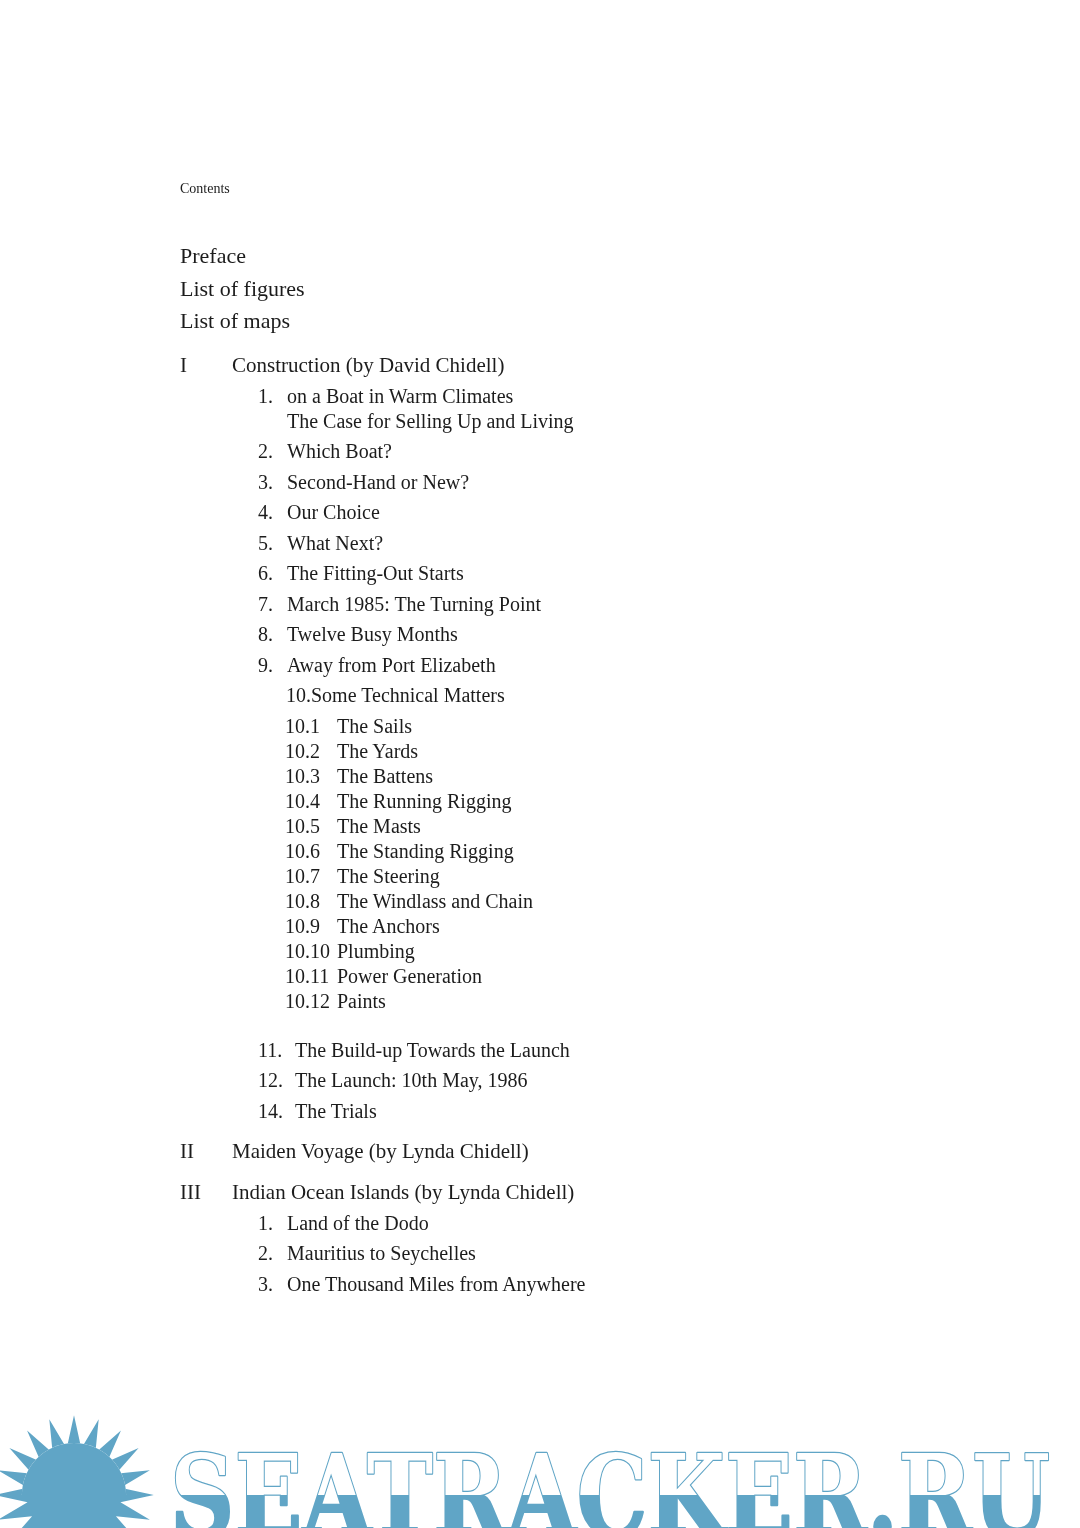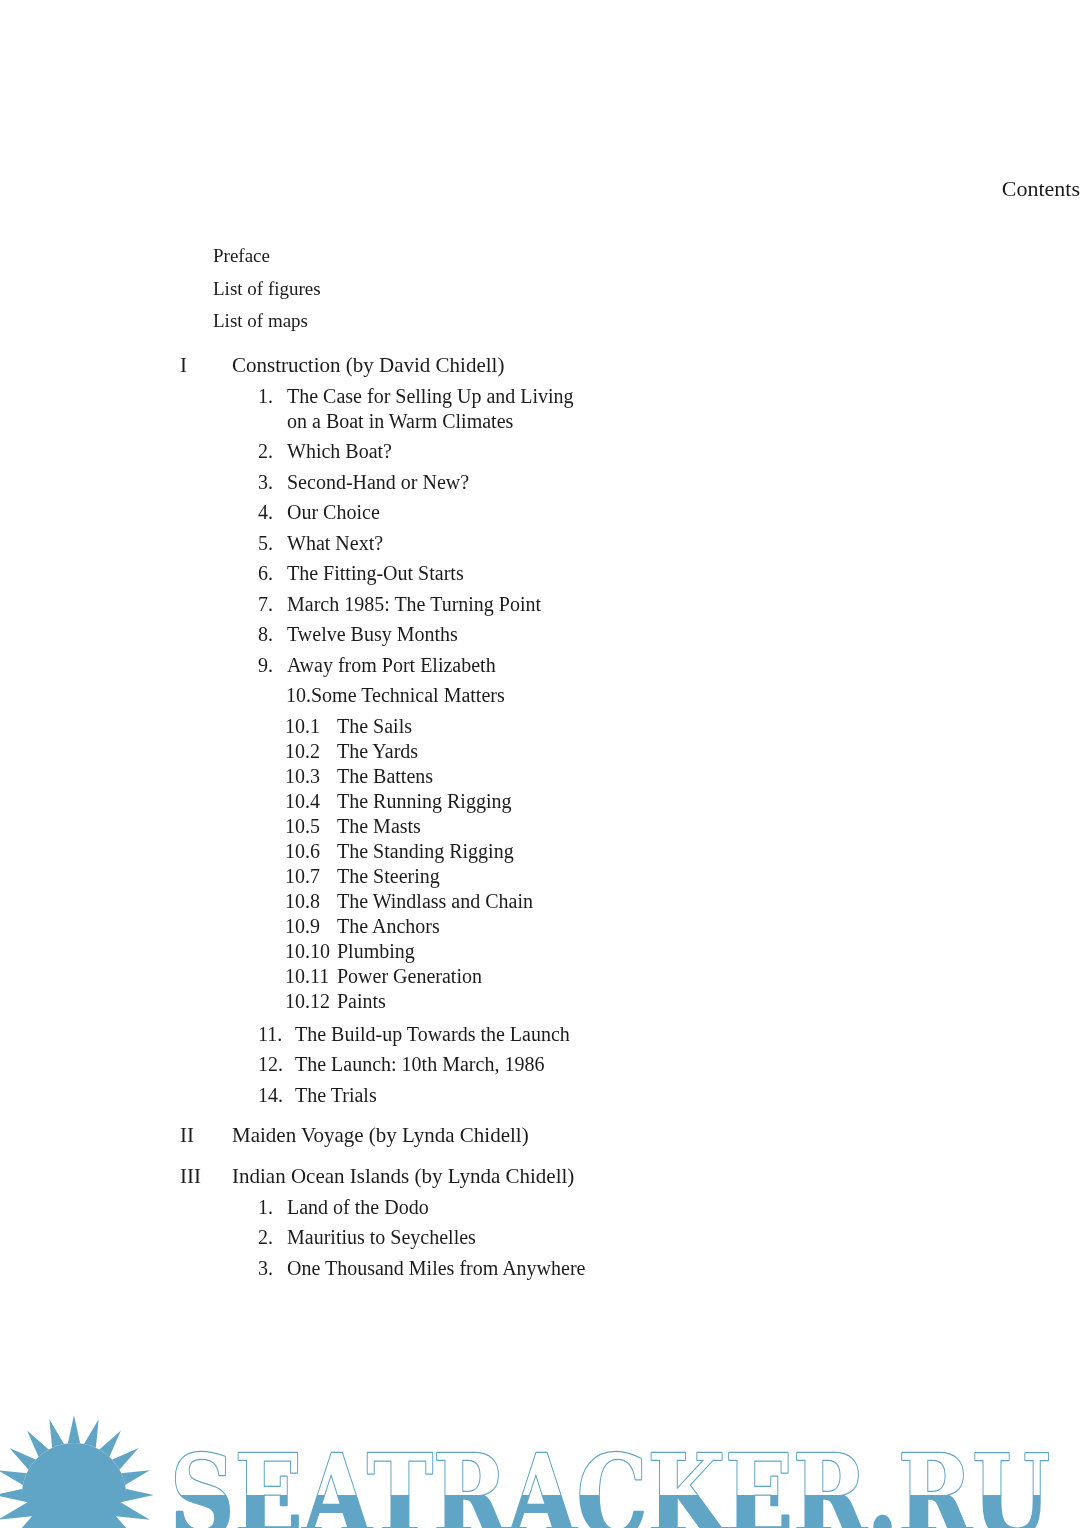--- a/index.html
+++ b/index.html
@@ -2,29 +2,29 @@
 <html style="--wm: #60a5c6;"><head>
 <meta charset="utf-8">
 <style>
   :root { --wm: #60a5c6; --ink: #1c1c1c; }
   html, body { margin: 0; padding: 0; overflow: hidden; }
   body {
     width: 1080px; height: 1528px; background: #ffffff; position: relative;
     font-family: "Liberation Serif", serif; color: var(--ink);
   }
   .content { padding: 178px 0 0 180px; }
-  .heading { font-size: 22px; line-height: 22px; margin-bottom: 40px; text-align: right; }
-  .fm-line { font-size: 19px; line-height: 32.5px; margin-left: 33px; }
+  .heading { font-size: 14px; line-height: 22px; margin-bottom: 40px; }
+  .fm-line { font-size: 22px; line-height: 32.5px; }
   .chapter { margin-top: 13px; }
   .ch-head { display: flex; font-size: 21px; line-height: 28px; margin-bottom: 5px; }
   .numeral { flex: 0 0 52px; }
   .entry { display: flex; font-size: 20px; line-height: 25px; }
   .entry.item { padding-left: 78px; margin-bottom: 5.5px; }
   .entry.sub  { padding-left: 105px; margin-bottom: 0; }
-  .entry.sub + .entry.item { margin-top: 8px; }
+  .entry.sub + .entry.item { margin-top: 24px; }
   .num { flex: 0 0 auto; }
   .item .num.w1 { min-width: 29px; }
   .item .num.w2 { min-width: 37px; }
   .item .num.w3 { min-width: 53px; text-align: right; }
   .sub  .num    { min-width: 52px; }
   .txt .ln { white-space: nowrap; }
 
   .watermark { position: absolute; left: 0; top: 1413px; width: 1080px; height: 162px; }
   .sun { position: absolute; left: -10px; top: -2px; }
   .wm-text-box { position: absolute; left: 166px; top: 0; }
@@ -50,22 +50,22 @@
     </div>
   <div id="chapters">
       <section class="chapter">
         <div class="ch-head">
           <span class="numeral">I</span>
           <span class="ch-title">Construction (by David Chidell)</span>
         </div>
         <div class="entry item">
           <span class="num w1">1.</span>
           <span class="txt">
+            <div class="ln">on a Boat in Warm Climates</div>
             <div class="ln">The Case for Selling Up and Living</div>
-            <div class="ln">on a Boat in Warm Climates</div>
           </span>
         </div>
         <div class="entry item">
           <span class="num w1">2.</span>
           <span class="txt">
             <div class="ln">Which Boat?</div>
           </span>
         </div>
         <div class="entry item">
           <span class="num w1">3.</span>
@@ -189,21 +189,21 @@
         </div>
         <div class="entry item">
           <span class="num w2">11.</span>
           <span class="txt">
             <div class="ln">The Build-up Towards the Launch</div>
           </span>
         </div>
         <div class="entry item">
           <span class="num w2">12.</span>
           <span class="txt">
-            <div class="ln">The Launch: 10th March, 1986</div>
+            <div class="ln">The Launch: 10th May, 1986</div>
           </span>
         </div>
         <div class="entry item">
           <span class="num w2">14.</span>
           <span class="txt">
             <div class="ln">The Trials</div>
           </span>
         </div>
       </section>
       <section class="chapter">

